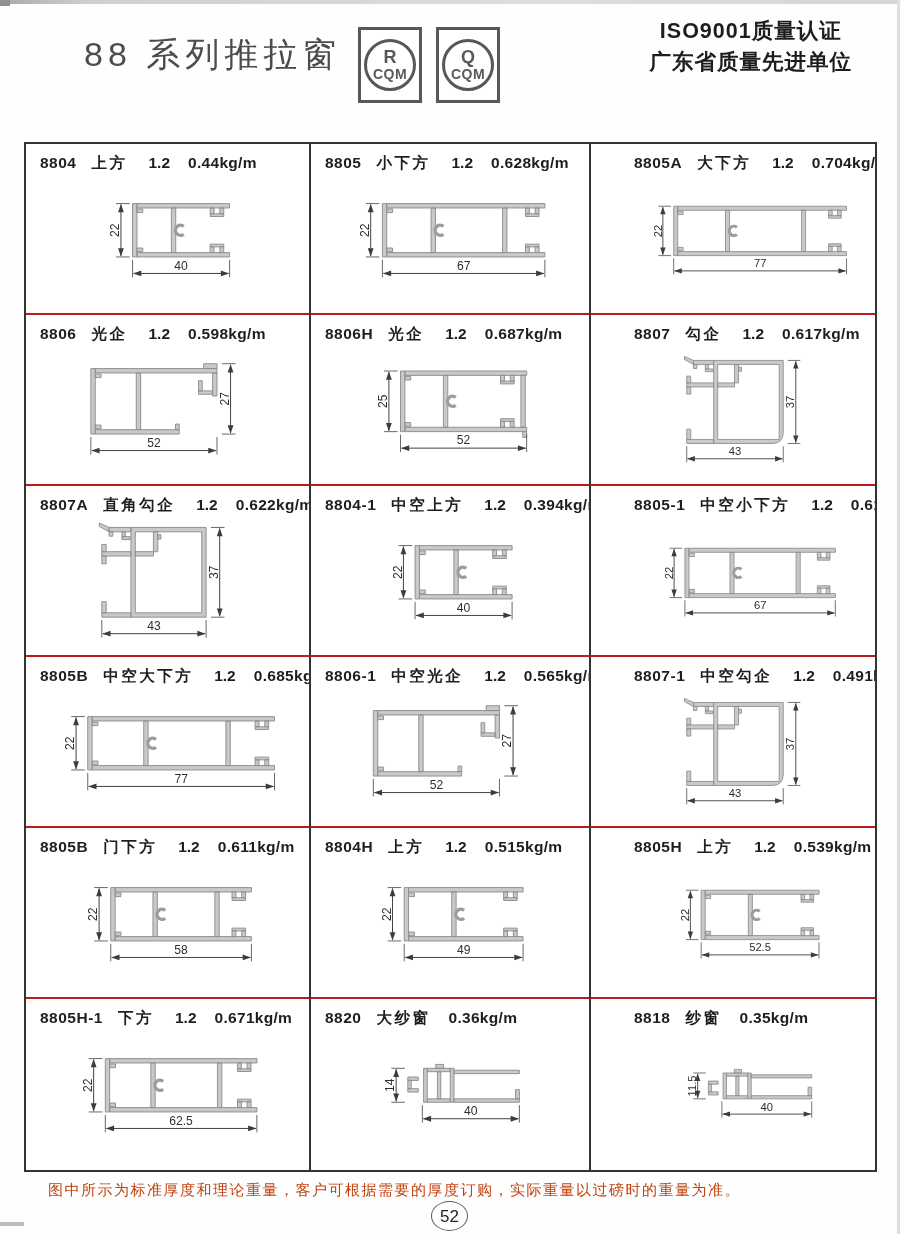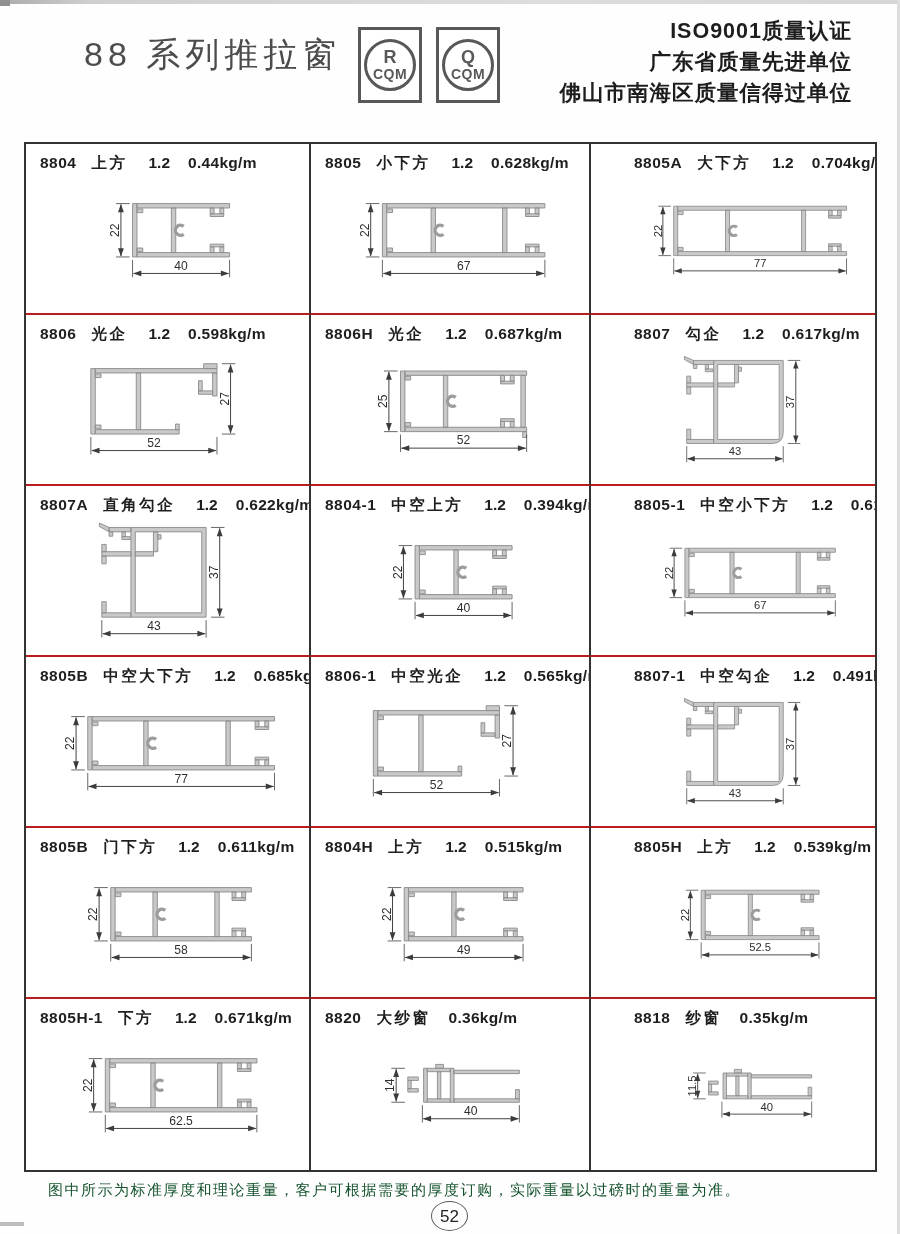--- a/index.html
+++ b/index.html
@@ -14,38 +14,38 @@
 
   .title{position:absolute;left:84px;top:32px;font-size:34px;letter-spacing:5px;
          color:#4c4c4c;font-weight:400;white-space:nowrap;}
   .logos{position:absolute;left:358px;top:27px;display:flex;gap:14px;}
   .logo{width:64px;height:76px;border:3.5px solid #585858;display:flex;align-items:center;
         justify-content:center;background:#fff;box-sizing:border-box;}
   .logo-circle{width:52px;height:52px;border:3.5px solid #585858;border-radius:50%;
         display:flex;flex-direction:column;align-items:center;justify-content:center;box-sizing:border-box;}
   .logo-glyph{font-size:18px;font-weight:700;color:#585858;line-height:1;}
   .logo-sub{font-size:14px;font-weight:700;color:#585858;letter-spacing:.5px;line-height:1.2;}
-  .certs{position:absolute;right:48px;top:16px;text-align:right;font-size:21.5px;
+  .certs{position:absolute;right:48px;top:16px;text-align:center;font-size:21.5px;
          font-weight:700;color:#1d1d1d;line-height:31px;letter-spacing:1px;}
 
   .grid{position:absolute;left:24px;top:142px;width:849px;height:1026px;border:2px solid #333;
         display:grid;grid-template-columns:285px 280px 284px;grid-template-rows:repeat(6,1fr);background:#fff;}
   .cell{border-right:2px solid #333;border-bottom:2px solid #b91c1c;overflow:hidden;}
   .cell:nth-child(3n){border-right:none;padding-left:29px;}
   .cell:nth-child(n+16){border-bottom:none;}
   .chead{display:flex;align-items:baseline;padding:9px 4px 0 14px;font-size:15.5px;
          color:#1e1e1e;white-space:nowrap;font-weight:700;}
   .cm{letter-spacing:.5px;}
   .cn{margin-left:15px;letter-spacing:2.5px;}
   .ct{margin-left:21px;}
   .ct:empty{display:none;}
   .cw{margin-left:18px;letter-spacing:.3px;}
   .cdraw{display:block;width:100%;height:130px;}
 
-  .note{position:absolute;left:48px;top:1181px;font-size:15px;color:#14532d;
+  .note{position:absolute;left:48px;top:1181px;font-size:15px;color:#c2410c;
         letter-spacing:1.5px;font-weight:400;}
   .pagenum{position:absolute;left:431px;top:1201px;width:37px;height:30px;border:1.5px solid #5a5a5a;
         border-radius:50%;text-align:center;line-height:30px;font-size:17px;color:#222;box-sizing:border-box;}
 </style>
 </head>
 <body>
 
 <div class="page">
   <div class="edge-top"></div>
   <div class="corner-tl"></div>
@@ -65,21 +65,20 @@
       <div class="logo-circle">
         <span class="logo-glyph">Q</span>
         <span class="logo-sub">CQM</span>
       </div>
     </div>
   </div>
 
   <div class="certs">
     <div>ISO9001质量认证</div>
     <div>广东省质量先进单位</div>
-    <div>佛山市南海区质量信得过单位</div>
   </div>
 
   <div class="grid">
     <div class="cell">
         <div class="chead">
           <span class="cm">8804</span>
           <span class="cn">上方</span>
           <span class="ct">1.2</span>
           <span class="cw">0.44kg/m</span>
         </div>

